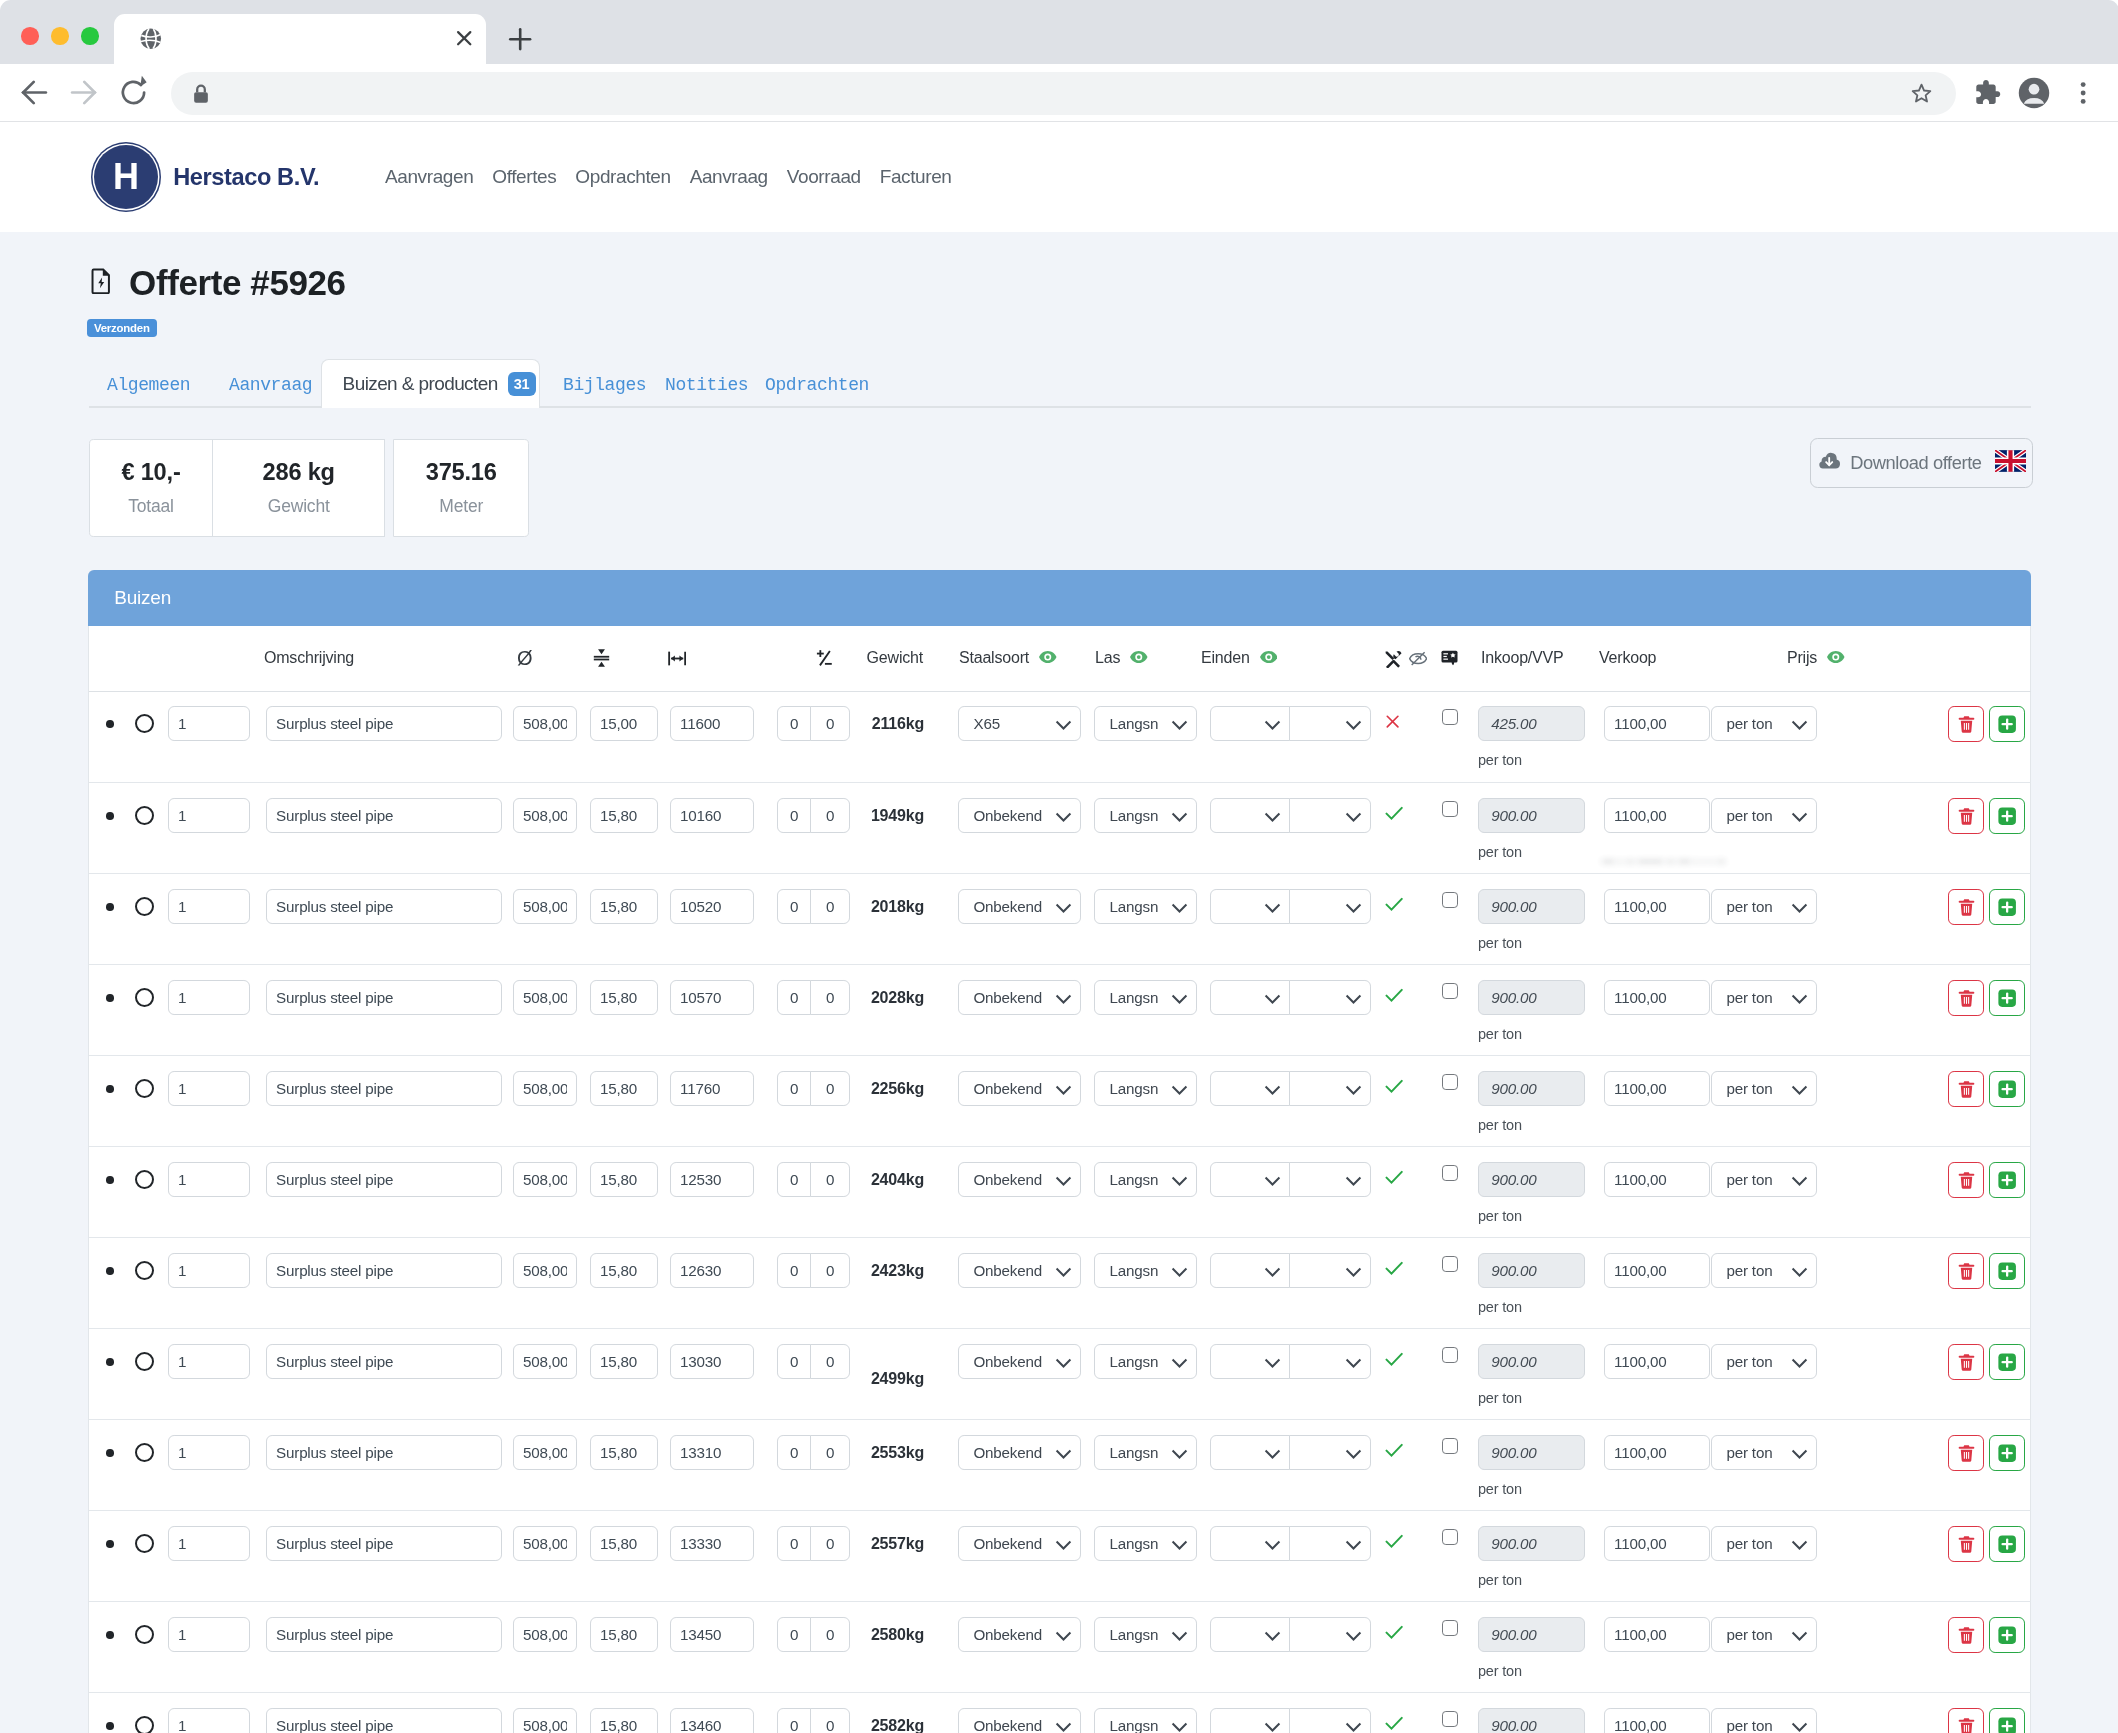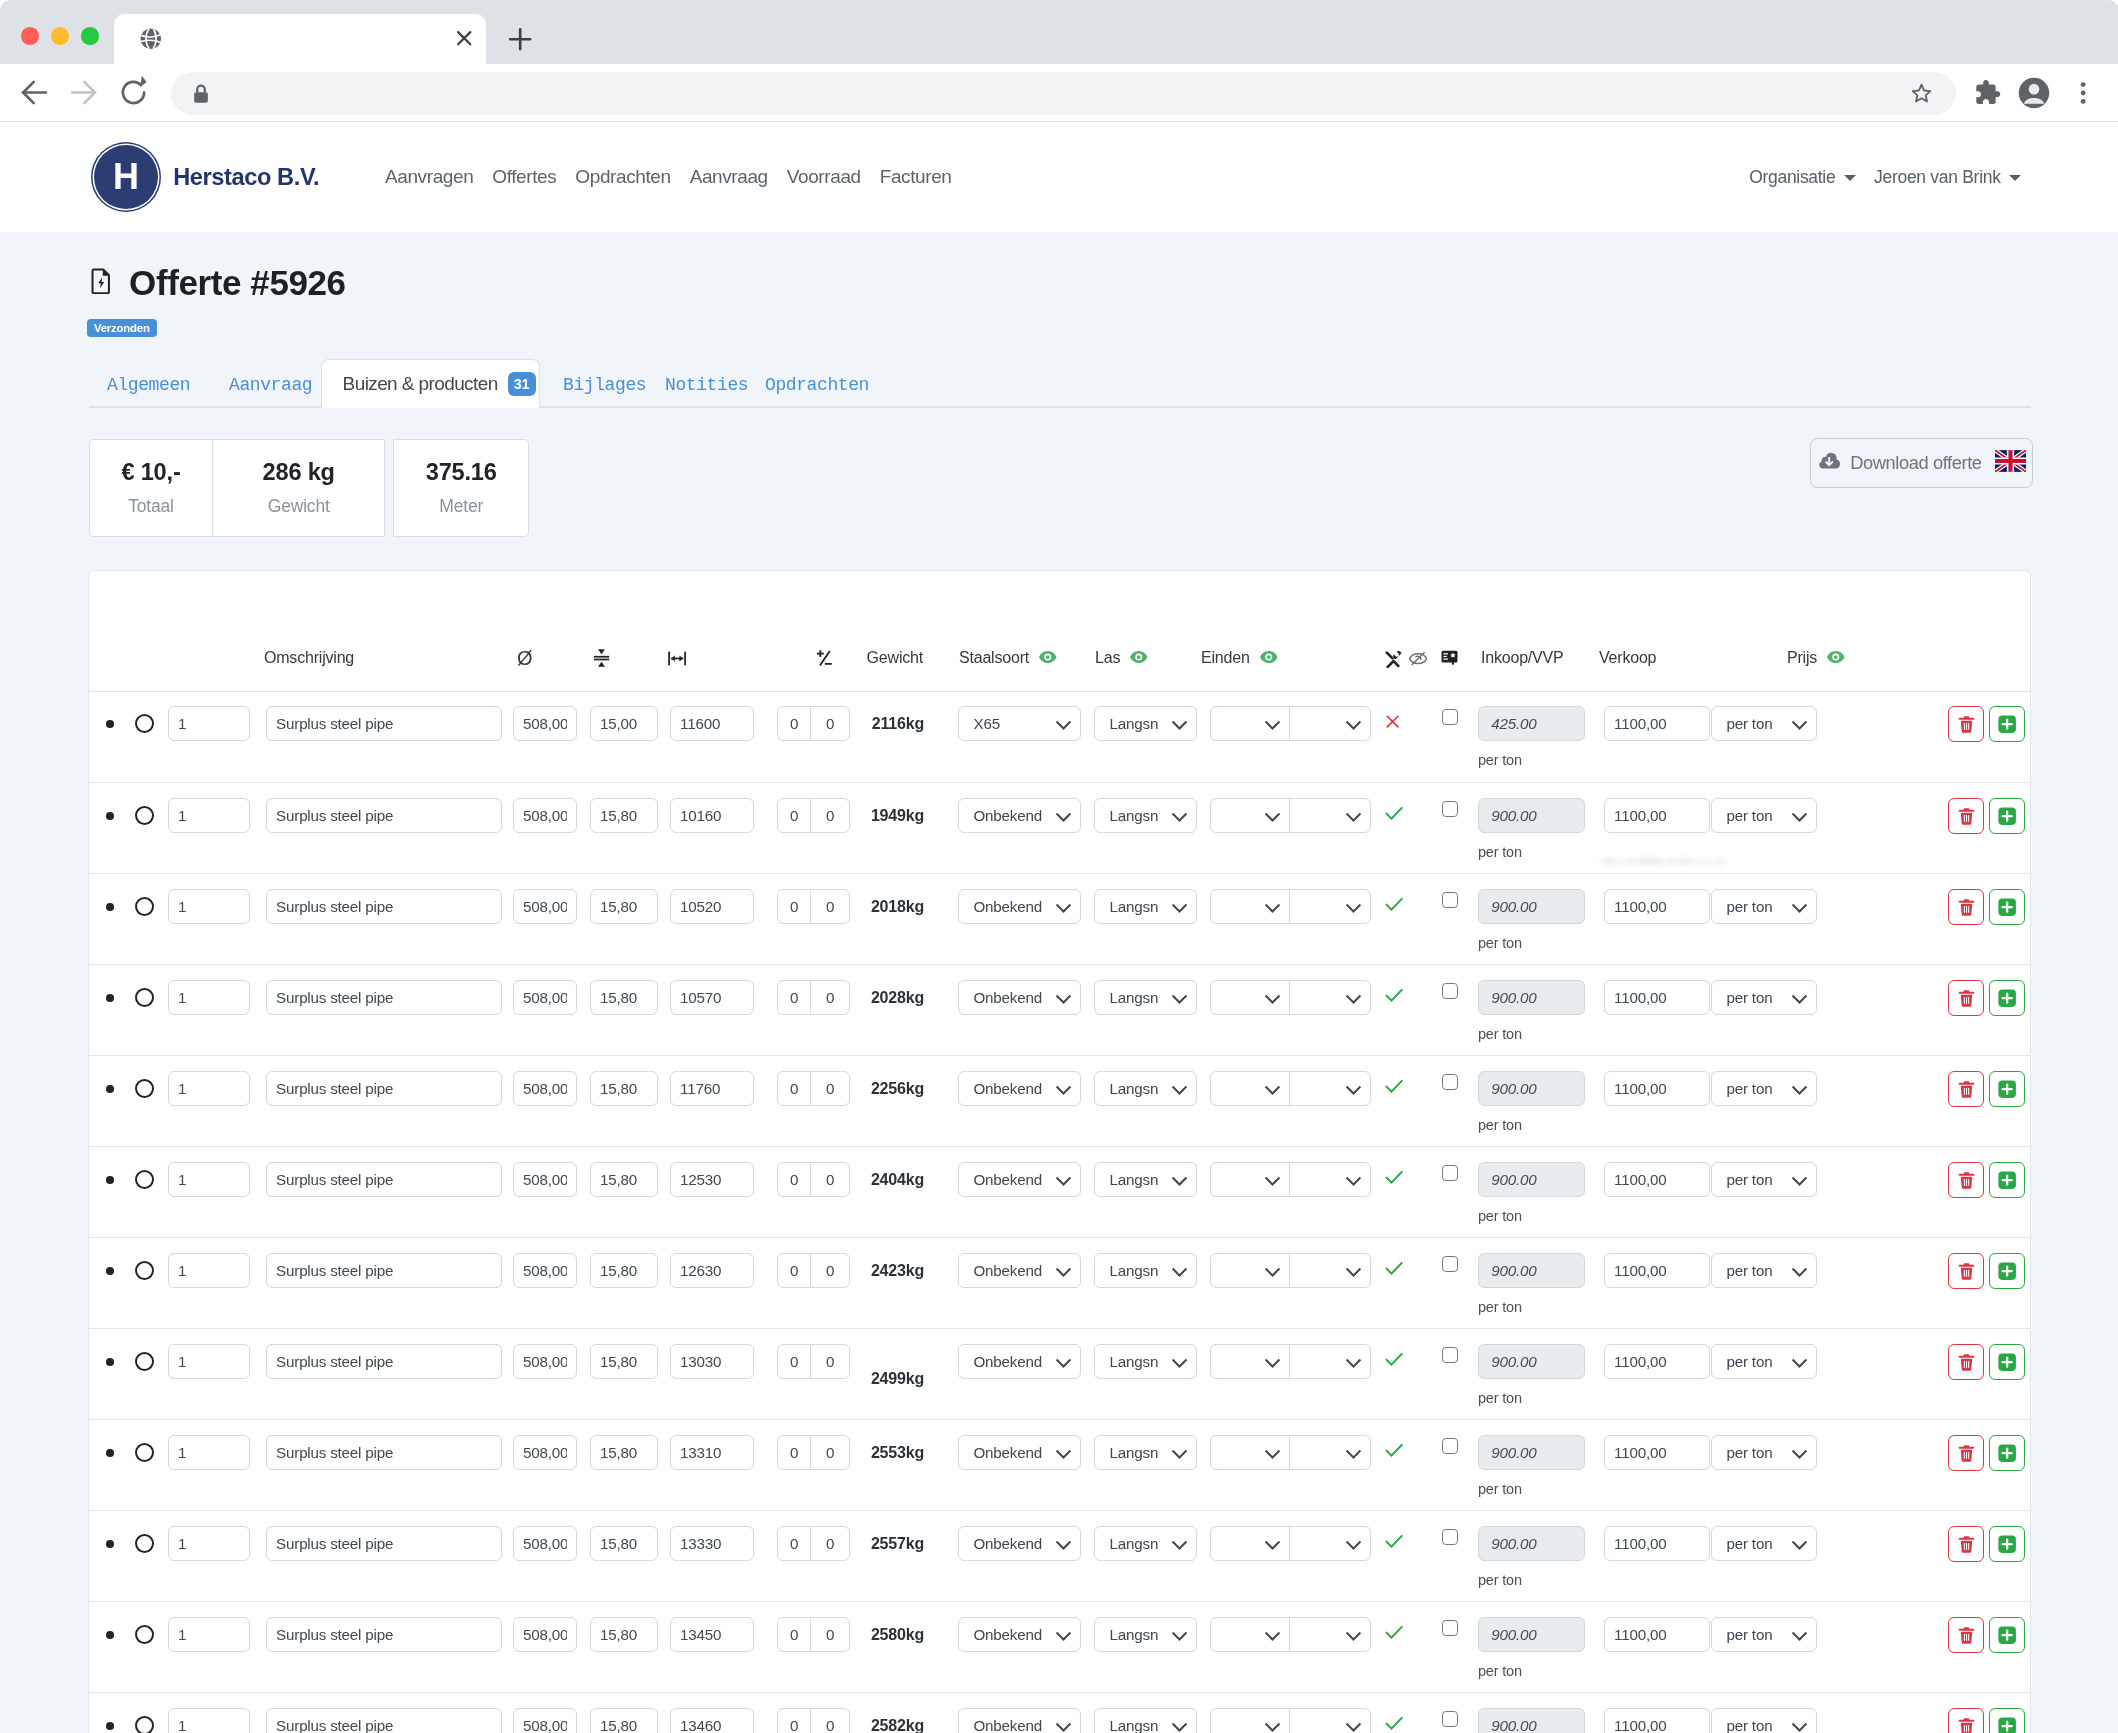--- a/index.html
+++ b/index.html
@@ -210,30 +210,20 @@
       <div class="brand-name">Herstaco B.V.</div>
     </div>
     <div class="mainnav" id="mainnav">
         <span class="nav-item">Aanvragen</span>
         <span class="nav-item">Offertes</span>
         <span class="nav-item">Opdrachten</span>
         <span class="nav-item">Aanvraag</span>
         <span class="nav-item">Voorraad</span>
         <span class="nav-item">Facturen</span>
       </div>
-    <div class="usernav">
-      <div class="menu">
-        <span>Organisatie</span>
-        <span class="caret"></span>
-      </div>
-      <div class="menu">
-        <span>Jeroen van Brink</span>
-        <span class="caret"></span>
-      </div>
-    </div>
   </div>
 
   <div class="page">
     <div class="pagetitle">
       <span>
         <svg width="20.6" height="26" viewBox="0 0 27 34">
             <path d="M3.5 2 h12.5 l7.5 7.5 v22 a1.5 1.5 0 0 1 -1.5 1.5 h-18.5 a1.5 1.5 0 0 1 -1.5 -1.5 v-28 a1.5 1.5 0 0 1 1.5 -1.5 z" fill="none" stroke="#1d2125" stroke-width="2.6"></path>
             <path d="M15.5 2 v8 h8" fill="#1d2125"></path>
             <path d="M14.5 12.5 l-5 7.5 h3.4 l-1.2 6.5 5.6 -8.3 h-3.3 z" fill="#1d2125"></path>
           </svg>
@@ -284,20 +274,23 @@
             <rect width="60" height="42" fill="#012169"></rect>
             <path d="M0,0 60,42 M60,0 0,42" stroke="#fff" stroke-width="8"></path>
             <path d="M0,0 60,42 M60,0 0,42" stroke="#C8102E" stroke-width="3.4"></path>
             <path d="M30,0 V42 M0,21 H60" stroke="#fff" stroke-width="14"></path>
             <path d="M30,0 V42 M0,21 H60" stroke="#C8102E" stroke-width="8"></path>
           </svg>
       </span>
     </button>
 
     <div class="table-card">
+      <div class="buizen-bar">
+        <span>Buizen</span>
+      </div>
 
       <div class="cols">
         <div class="h" style="left:175px">Omschrijving</div>
         <div class="h" style="left:428px;font-size:20px;font-weight:400">Ø</div>
         <div class="ic" style="left:504px;top:22px">
           <svg width="17" height="20" viewBox="0 0 22 26">
               <g fill="#212529">
                 <polygon points="11,8 6.5,1.5 15.5,1.5"></polygon>
                 <polygon points="11,18 6.5,24.5 15.5,24.5"></polygon>
                 <rect x="1" y="10.2" width="20" height="2.3"></rect>

